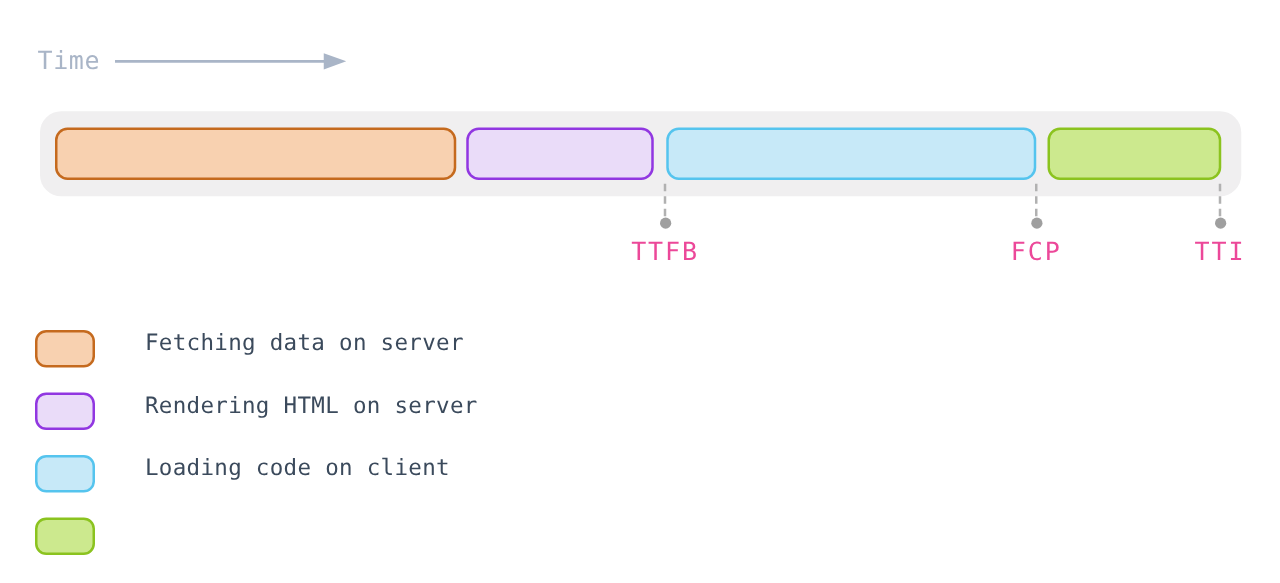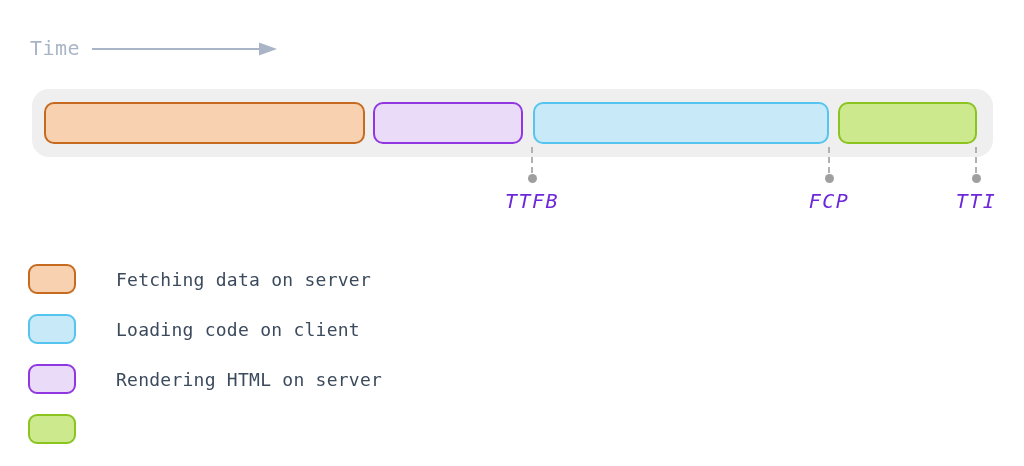--- a/index.html
+++ b/index.html
@@ -50,27 +50,27 @@
   }
   .marker-dot {
     position: absolute; left: -4.5px; top: 27px;
     width: 9px; height: 9px; border-radius: 50%;
     background: #9f9f9f;
   }
   .marker-label {
     position: absolute; top: 42px; left: 0;
     transform: translateX(-50%);
     font-size: 20px; letter-spacing: 1.5px;
-    color: #6d28d9; white-space: nowrap; font-style: italic;
+    color: #ec4899; white-space: nowrap;
   }
 
   
   .legend { position: absolute; left: 28px; top: 264px; }
   .legend-row {
-    display: flex; align-items: center;
+    display: flex; align-items: flex-start;
     height: 30px; margin-bottom: 20px;
   }
   .swatch {
     width: 48px; height: 30px; flex: 0 0 48px;
     border-style: solid; border-width: 2.5px;
     border-radius: 9px;
   }
   .legend-text {
     margin-left: 40px;
     font-size: 18px; letter-spacing: 0.25px;
@@ -112,25 +112,25 @@
     <div class="marker-dot"></div>
     <div class="marker-label">TTI</div>
   </div>
 
   <div class="legend">
     <div class="legend-row">
       <span class="swatch" style="background: rgb(248, 209, 176); border-color: rgb(197, 106, 30);"></span>
       <span class="legend-text">Fetching data on server</span>
     </div>
     <div class="legend-row">
+      <span class="swatch" style="background: rgb(234, 220, 249); border-color: rgb(145, 55, 225);"></span>
+      <span class="legend-text">Rendering HTML on server</span>
+    </div>
+    <div class="legend-row">
       <span class="swatch" style="background: rgb(199, 233, 248); border-color: rgb(85, 196, 238);"></span>
       <span class="legend-text">Loading code on client</span>
-    </div>
-    <div class="legend-row">
-      <span class="swatch" style="background: rgb(234, 220, 249); border-color: rgb(145, 55, 225);"></span>
-      <span class="legend-text">Rendering HTML on server</span>
     </div>
     <div class="legend-row">
       <span class="swatch" style="background: rgb(204, 233, 142); border-color: rgb(139, 195, 31);"></span>
     </div>
   </div>
 
 </div>
 
 </body></html>

